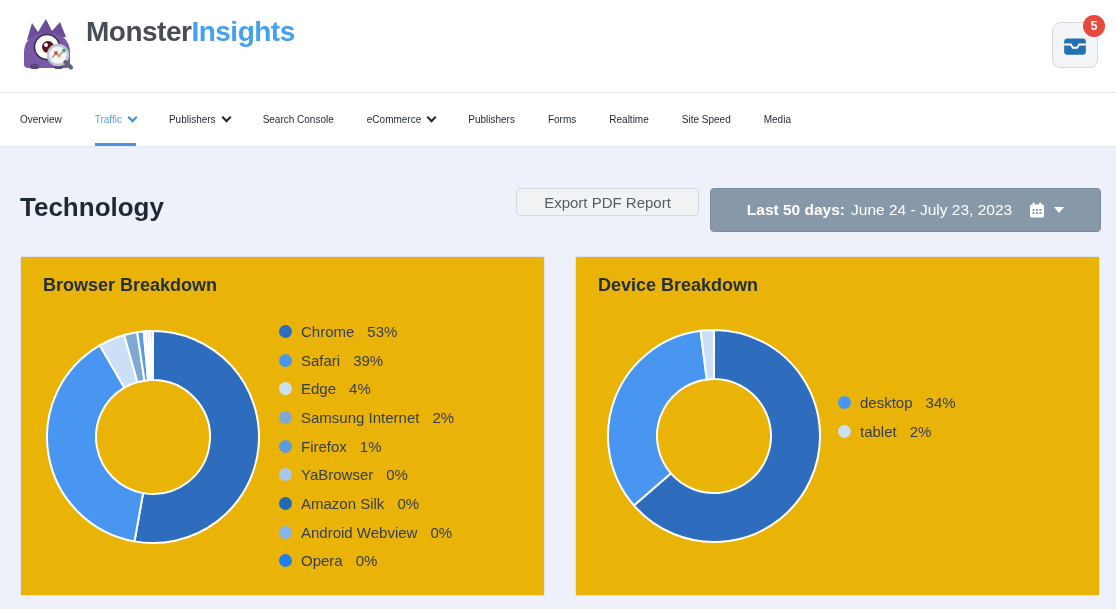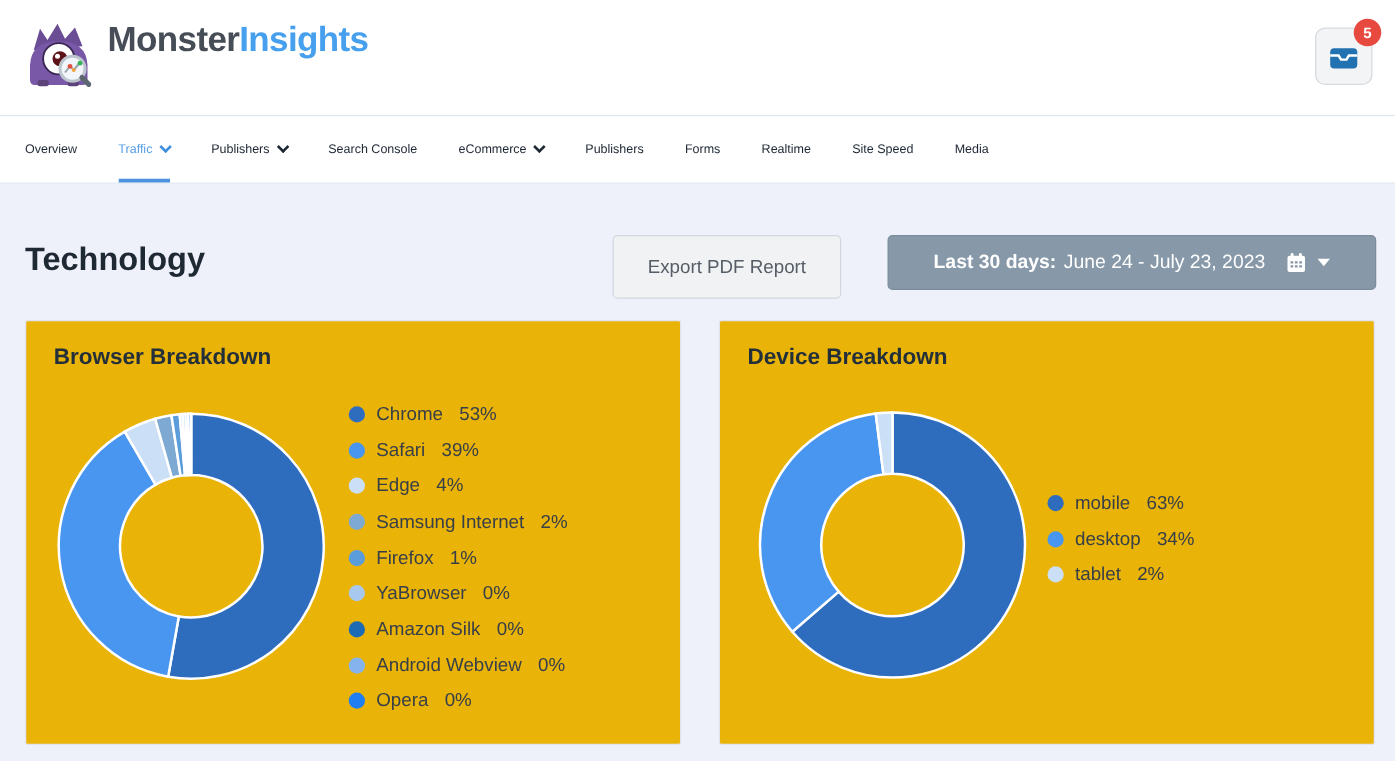--- a/index.html
+++ b/index.html
@@ -29,21 +29,21 @@
   .nav-item { display:flex; align-items:center; margin-right:33px; font-size:10px; color:#1d2733;
               cursor:pointer; border-bottom:3px solid transparent; padding-top:3px; white-space:nowrap; }
   .nav-item.active { color:#58a0e8; border-bottom-color:#4b93e0; }
   .caret { display:inline-block; width:7px; height:7px; border-right:2.2px solid currentColor;
            border-bottom:2.2px solid currentColor; transform:rotate(45deg); margin-left:7px;
            margin-top:-4px; }
   .nav-item.active .caret { color:#3c8ede; }
 
   
   .page-title { position:absolute; left:20px; top:192px; font-size:26px; font-weight:700; color:#1f2933; }
-  .export-btn { position:absolute; left:490px; top:188px; width:183px; height:51px;
+  .export-btn { position:absolute; left:516px; top:188px; width:183px; height:28px;
                 background:#f1f2f3; border:1px solid #d3d8dd; border-radius:4px;
                 font-size:15px; color:#555d66; font-family:"Liberation Sans",sans-serif;
                 cursor:pointer; }
   .date-btn { position:absolute; left:710px; top:188px; width:391px; height:44px;
               background:#8798a8; border:1px solid #7b8d9d; border-radius:4px; cursor:pointer;
               display:flex; align-items:center; justify-content:center; color:#fff; font-size:15.5px; }
   .date-bold { font-weight:700; margin-right:6px; }
   .date-cal { display:flex; align-items:center; margin-left:16px; }
   .date-caret { width:0; height:0; border-left:5px solid transparent; border-right:5px solid transparent;
                 border-top:6px solid #ffffff; margin-left:8px; }
@@ -133,21 +133,21 @@
         <span>Site Speed</span>
       </div>
     <div class="nav-item">
         <span>Media</span>
       </div>
   </div>
 
   <h1 class="page-title">Technology</h1>
   <button class="export-btn">Export PDF Report</button>
   <div class="date-btn">
-    <span class="date-bold">Last 30 days:</span>
+    <span class="date-bold">Last 50 days:</span>
     <span>June 24 - July 23, 2023</span>
     <span class="date-cal">
       <svg width="18" height="18" viewBox="0 0 18 18">
         <rect x="2" y="3.5" width="14" height="13" rx="1.6" fill="#ffffff"></rect>
         <rect x="4.6" y="1.4" width="2.2" height="3.4" rx="1" fill="#ffffff"></rect>
         <rect x="11.2" y="1.4" width="2.2" height="3.4" rx="1" fill="#ffffff"></rect>
         <g fill="#8798a8">
           <rect x="4.4" y="8" width="2.2" height="1.8"></rect>
             <rect x="7.9" y="8" width="2.2" height="1.8"></rect>
             <rect x="11.4" y="8" width="2.2" height="1.8"></rect>
@@ -224,25 +224,20 @@
 
   <div class="card device">
     <div class="card-title">Device Breakdown</div>
     <svg class="donut-svg" width="216" height="216" viewBox="0 0 216 216">
         <path d="M108 2 A106 106 0 1 1 27.890545118448642 177.41523779820022 L64.92227426180729 145.32706183488125 A57 57 0 1 0 108 51 Z" fill="#2e6cbd" stroke="#ffffff" stroke-width="2"></path>
         <path d="M27.890545118448642 177.41523779820022 A106 106 0 0 1 94.5811999211826 2.8527898399356957 L100.78423014629631 51.45857566864466 A57 57 0 0 0 64.92227426180729 145.32706183488125 Z" fill="#4896ef" stroke="#ffffff" stroke-width="2"></path>
         <path d="M94.5811999211826 2.8527898399356957 A106 106 0 0 1 108.00000000000007 2 L108.00000000000004 51 A57 57 0 0 0 100.78423014629631 51.45857566864466 Z" fill="#cbdff7" stroke="#ffffff" stroke-width="2"></path>
       </svg>
     <div class="legend">
         <div class="legend-row">
-          <span class="legend-dot" style="background: rgb(46, 108, 189);"></span>
-          <span class="legend-label">mobile</span>
-          <span class="legend-value">63%</span>
-        </div>
-        <div class="legend-row">
           <span class="legend-dot" style="background: rgb(72, 150, 239);"></span>
           <span class="legend-label">desktop</span>
           <span class="legend-value">34%</span>
         </div>
         <div class="legend-row">
           <span class="legend-dot" style="background: rgb(203, 223, 247);"></span>
           <span class="legend-label">tablet</span>
           <span class="legend-value">2%</span>
         </div>
       </div>

